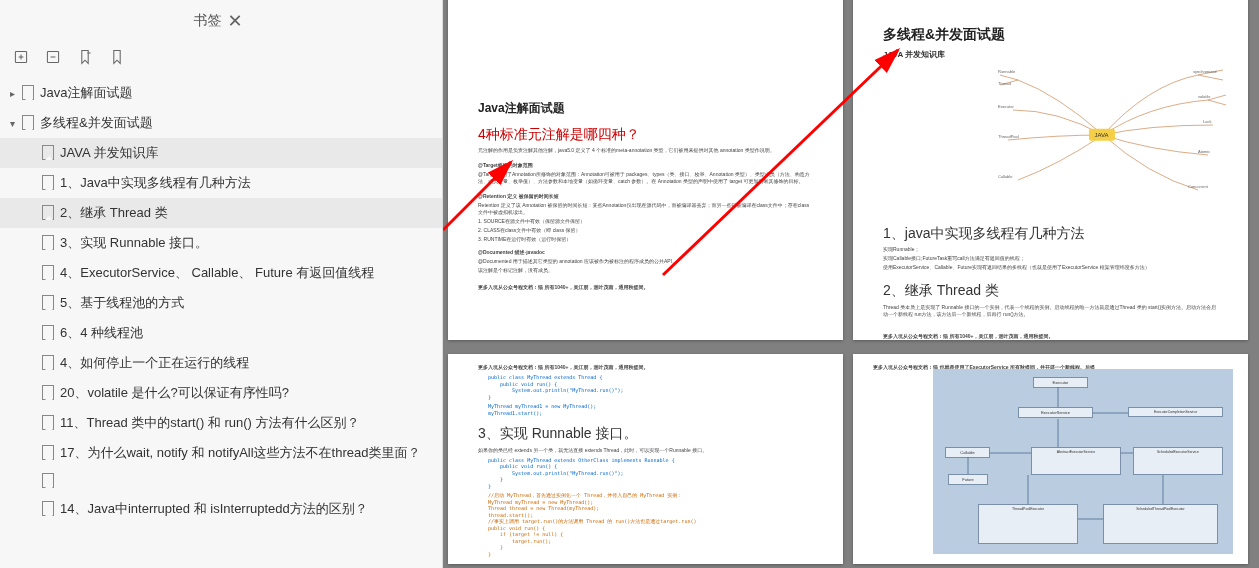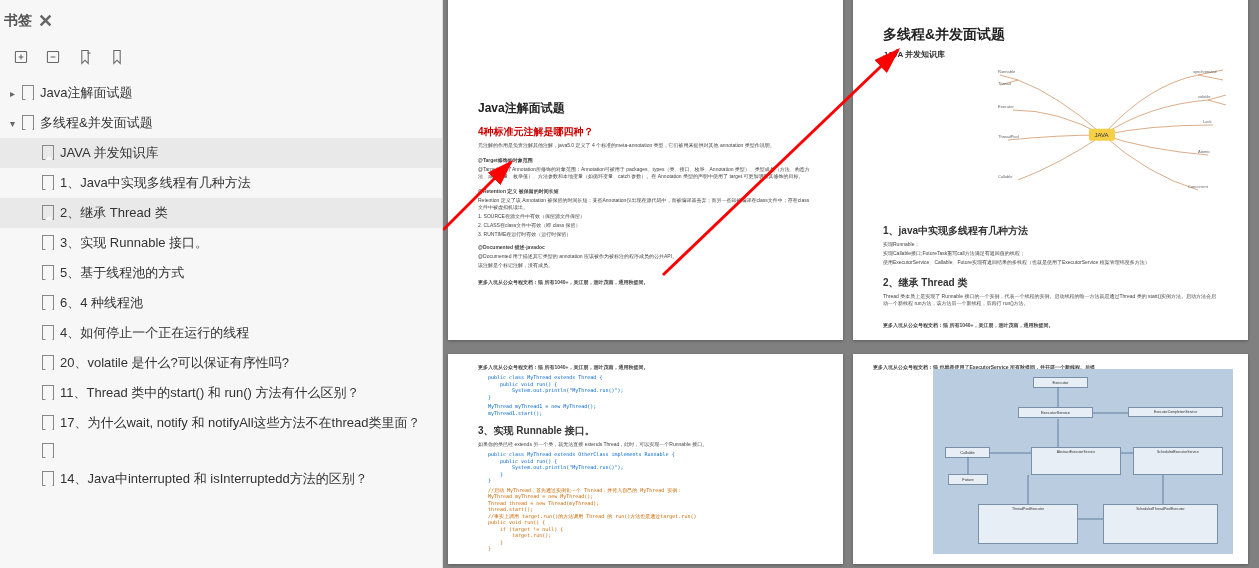--- a/index.html
+++ b/index.html
@@ -1,18 +1,18 @@
 <!DOCTYPE html>
 <html><head>
   <meta charset="utf-8">
   <style>
     * { margin: 0; padding: 0; box-sizing: border-box; }
     body { font-family: "Microsoft YaHei", Arial, sans-serif; font-size: 13px; color: #333; background: #fafafa; width: 1259px; height: 568px; overflow: hidden; display: flex; }
     .sidebar { width: 443px; height: 100%; background: #f7f7f7; display: flex; flex-direction: column; border-right: 1px solid #ddd; }
-    .sidebar-header { display: flex; align-items: center; padding: 8px 4px; justify-content: flex-start; font-weight: bold; }
+    .sidebar-header { display: flex; align-items: center; padding: 8px 24px; justify-content: center; }
     .sidebar-title { font-size: 14px; color: #555; }
     .close-btn { font-size: 18px; color: #666; cursor: pointer; padding: 2px 6px; }
     .toolbar { display: flex; gap: 14px; padding: 6px 12px 10px; align-items: center; }
     .tool-icon { width: 18px; height: 18px; display: flex; align-items: center; justify-content: center; cursor: pointer; color: #555; }
     .tool-icon svg { width: 16px; height: 16px; stroke: #666; fill: none; stroke-width: 1.3; }
     .outline { flex: 1; overflow-y: auto; padding: 2px 0; }
     .outline-item { display: flex; align-items: center; padding: 6px 6px 6px 10px; cursor: pointer; color: #333; }
     .outline-item.level-0 { padding-left: 10px; }
     .outline-item.level-1 { padding-left: 10px; }
     .outline-item.level-2 { padding-left: 30px; }
@@ -26,21 +26,21 @@
     .preview-area { flex: 1; height: 100%; background: #808080; display: flex; flex-wrap: wrap; gap: 10px; padding: 0 5px; overflow: hidden; position: relative; }
     .page-thumb { background: #fff; box-shadow: 0 1px 3px rgba(0,0,0,0.3); position: relative; }
     .page-thumb.p1 { width: 395px; height: 345px; margin-top: -5px; }
     .page-thumb.p2 { width: 395px; height: 345px; margin-top: -5px; }
     .page-thumb.p3 { width: 395px; height: 210px; }
     .page-thumb.p4 { width: 395px; height: 210px; }
     .page-content { padding: 15px 30px; font-size: 6px; color: #333; line-height: 1.4; }
     .page-h1 { font-size: 12px; font-weight: bold; margin: 90px 0 4px; color: #222; }
     .page-h1b { font-size: 14px; font-weight: bold; margin: 20px 0 4px; color: #222; }
     .page-sub { font-size: 8px; font-weight: bold; margin-bottom: 6px; }
-    .page-h2 { font-size: 10px; font-weight: bold; margin: 8px 0 3px; }
+    .page-h2 { font-size: 14px; font-weight: normal; margin: 8px 0 3px; }
     .page-text { font-size: 5px; color: #444; margin-bottom: 2px; }
     .mindmap { position: absolute; right: 20px; top: 70px; width: 230px; height: 140px; }
     .mindmap-center { position: absolute; left: 45%; top: 50%; background: #f5d047; padding: 2px 6px; font-size: 6px; border-radius: 2px; transform: translate(-50%,-50%);}
     .mindmap svg { width: 100%; height: 100%; }
     
     .arrow { position: absolute; pointer-events: none; }
     
     .diagram-box { position: absolute; right: 15px; top: 15px; width: 300px; height: 185px; background: #b9cce0; }
     .dbox { position: absolute; background: #e8eef5; border: 1px solid #7a8fa8; font-size: 4px; padding: 2px; text-align: center; }
     
@@ -103,20 +103,25 @@
       </div>
       <div class="outline-item level-2 selected">
         <span class="caret"></span>
         <span class="bm-icon"></span>
         <span class="outline-label">2、继承 Thread 类</span>
       </div>
       <div class="outline-item level-2">
         <span class="caret"></span>
         <span class="bm-icon"></span>
         <span class="outline-label">3、实现 Runnable 接口。</span>
+      </div>
+      <div class="outline-item level-2">
+        <span class="caret"></span>
+        <span class="bm-icon"></span>
+        <span class="outline-label">4、ExecutorService、 Callable、 Future 有返回值线程</span>
       </div>
       <div class="outline-item level-2">
         <span class="caret"></span>
         <span class="bm-icon"></span>
         <span class="outline-label">5、基于线程池的方式</span>
       </div>
       <div class="outline-item level-2">
         <span class="caret"></span>
         <span class="bm-icon"></span>
         <span class="outline-label">6、4 种线程池</span>

